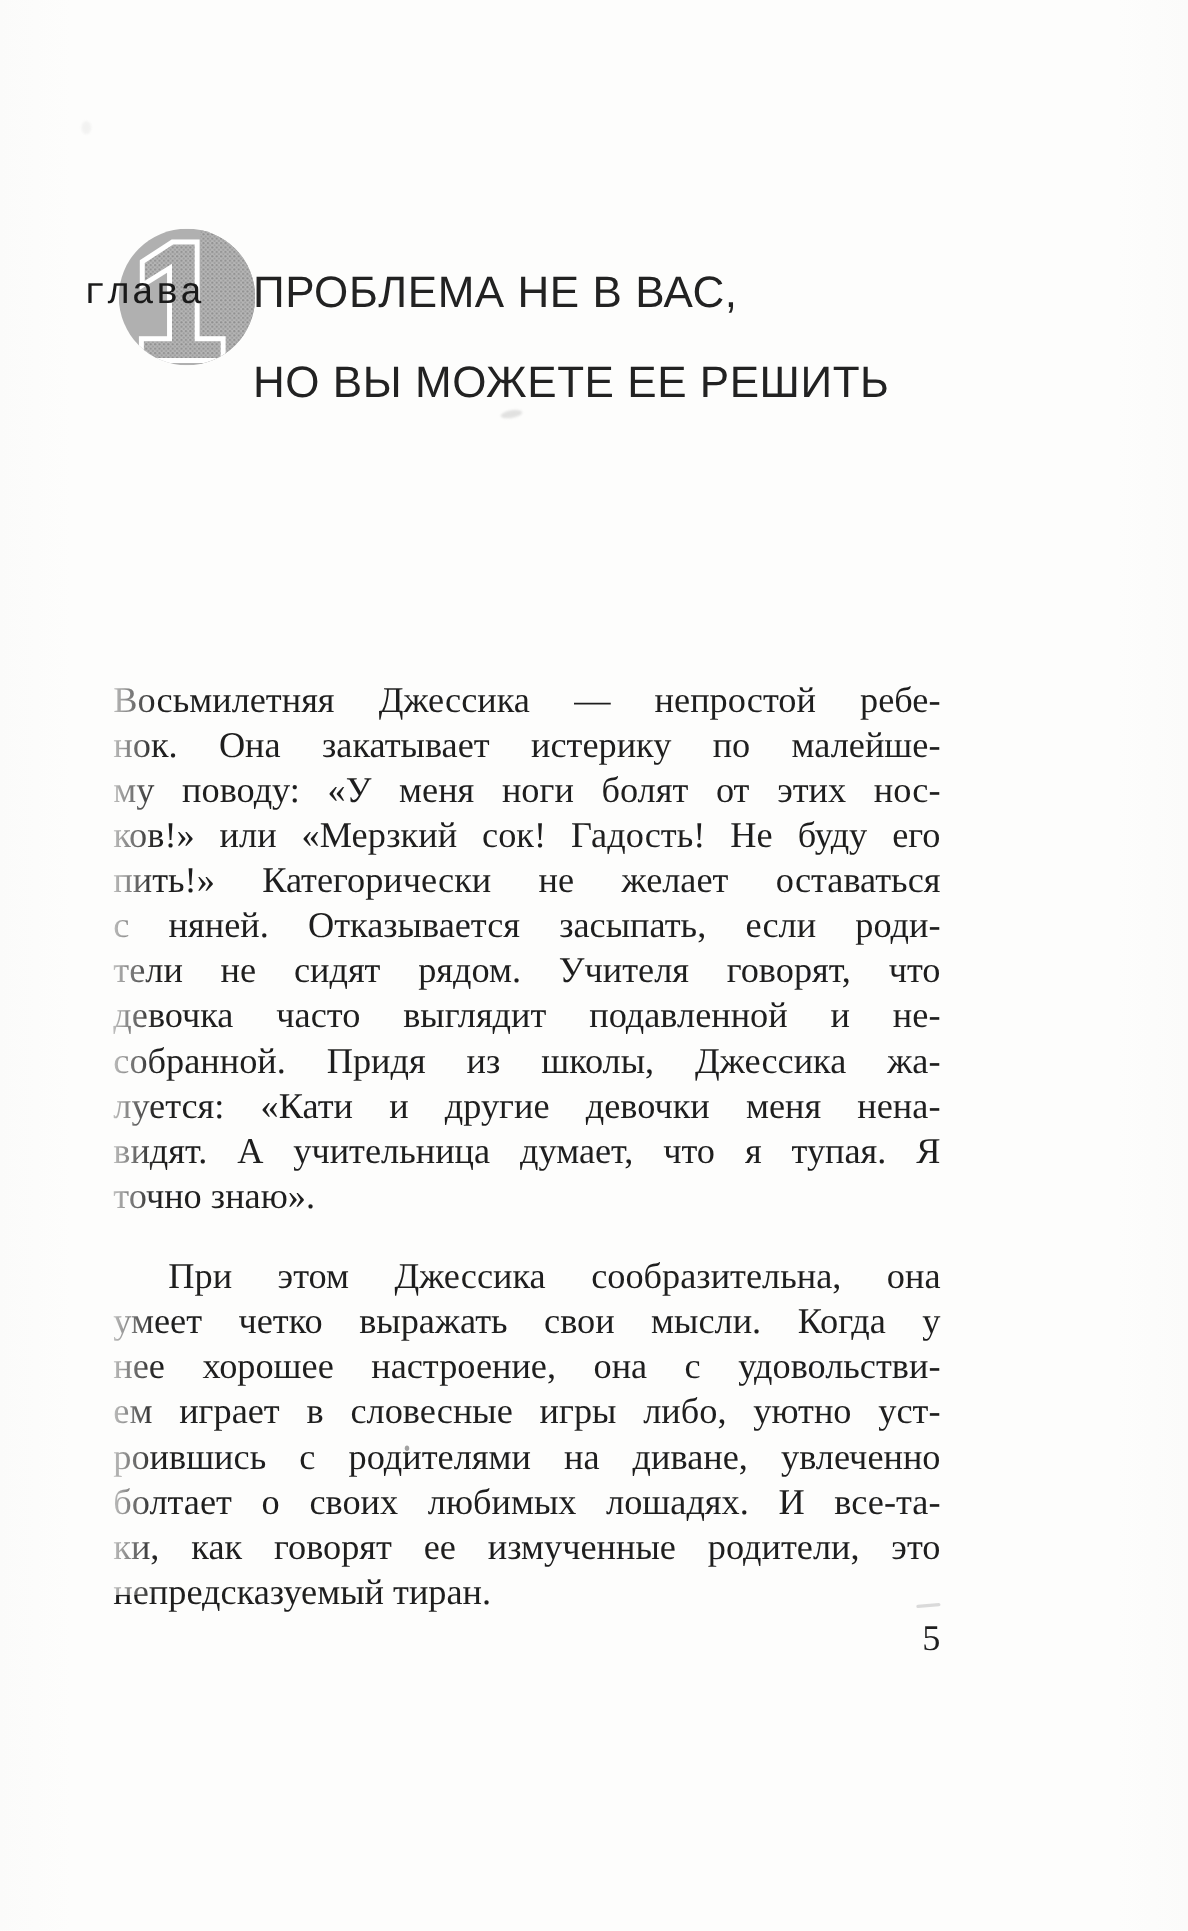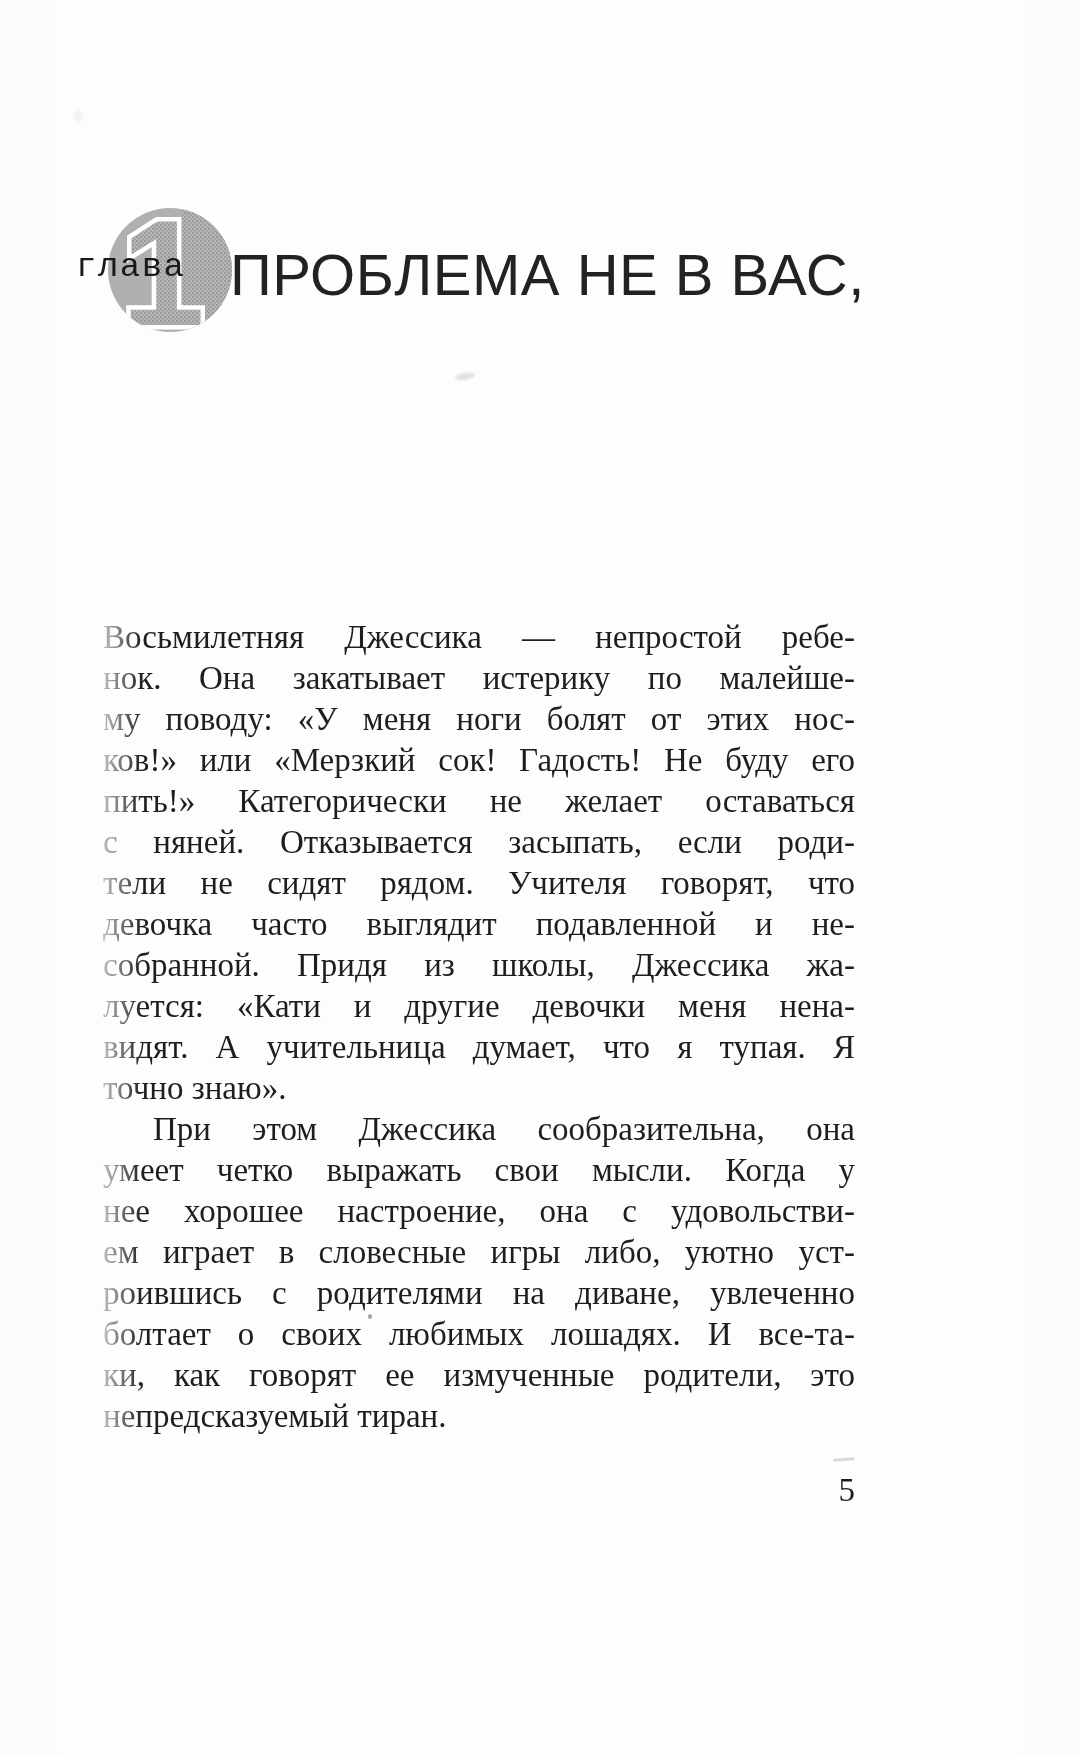--- a/index.html
+++ b/index.html
@@ -21,37 +21,37 @@
   .chapter-label{
     position:absolute;left:76px;top:250px;
     font-family:Liberation Mono, monospace;
     font-size:34px;line-height:1;letter-spacing:1.5px;
     color:#1a1a1a;z-index:3;
   }
   
   .title-line{
     position:absolute;left:230px;
     font-family:"Liberation Sans", sans-serif;
-    font-size:58px;line-height:1;letter-spacing:0.5px;
+    font-size:40px;line-height:1;letter-spacing:0.5px;
     color:#222;white-space:nowrap;
   }
   .title-1{top:246px;}
   .title-2{top:328px;}
   
   .body-block{
     position:absolute;left:103px;top:617px;width:752px;
     font-size:33px;line-height:41px;color:#1e1e1e;
   }
   .line{
     text-align:justify;
     text-align-last:justify;
     height:41px;white-space:normal;
   }
   .line.nojust{text-align:left;text-align-last:left;}
-  .line.indent{text-indent:50px;}
+  .line.indent{text-indent:50px;margin-top:32px;}
   
   .edge-fade{
     position:absolute;left:96px;top:610px;width:46px;height:840px;
     background:linear-gradient(90deg,rgba(253,253,252,0.85),rgba(253,253,252,0));
     pointer-events:none;z-index:5;
   }
   
   .folio{
     position:absolute;left:103px;top:1474px;width:752px;
     text-align:right;font-size:33px;color:#1e1e1e;line-height:1;
@@ -93,20 +93,21 @@
           </clipPath>
       </defs>
       <circle cx="62" cy="62" r="62" fill="#b0b0b0"></circle>
       <rect x="74" y="0" width="50" height="124" fill="url(#ht)" clip-path="url(#cc)"></rect>
       <text x="55" y="117" text-anchor="middle" font-family="Liberation Sans, sans-serif" font-weight="bold" font-size="150" fill="url(#ht)" stroke="#ffffff" stroke-width="9" paint-order="stroke" clip-path="url(#cc)">1</text>
     </svg>
   </div>
   <div class="chapter-label">глава</div>
 
   <div class="title-line title-1">ПРОБЛЕМА НЕ В ВАС,</div>
+  <div class="title-line title-2">НО ВЫ МОЖЕТЕ ЕЕ РЕШИТЬ</div>
 
   <div class="body-block" id="body-block">
       <div class="line">Восьмилетняя Джессика — непростой ребе-</div>
       <div class="line">нок. Она закатывает истерику по малейше-</div>
       <div class="line">му поводу: «У меня ноги болят от этих нос-</div>
       <div class="line">ков!» или «Мерзкий сок! Гадость! Не буду его</div>
       <div class="line">пить!» Категорически не желает оставаться</div>
       <div class="line">с няней. Отказывается засыпать, если роди-</div>
       <div class="line">тели не сидят рядом. Учителя говорят, что</div>
       <div class="line">девочка часто выглядит подавленной и не-</div>

